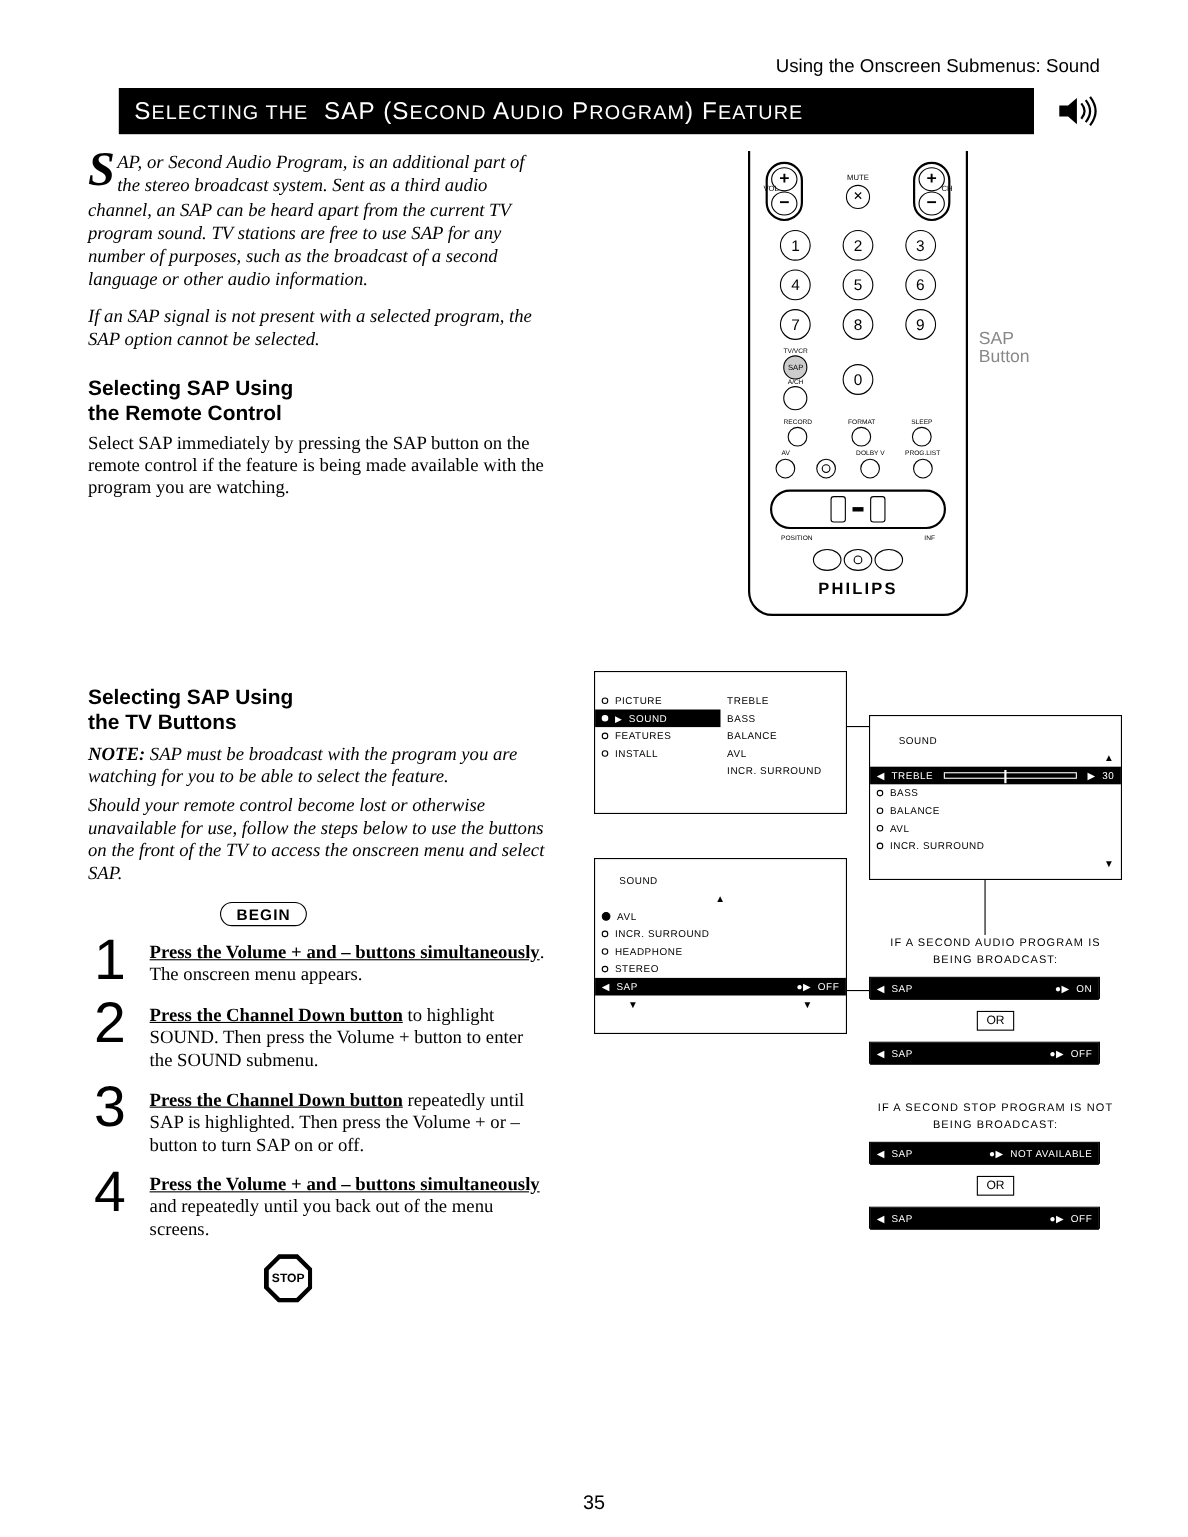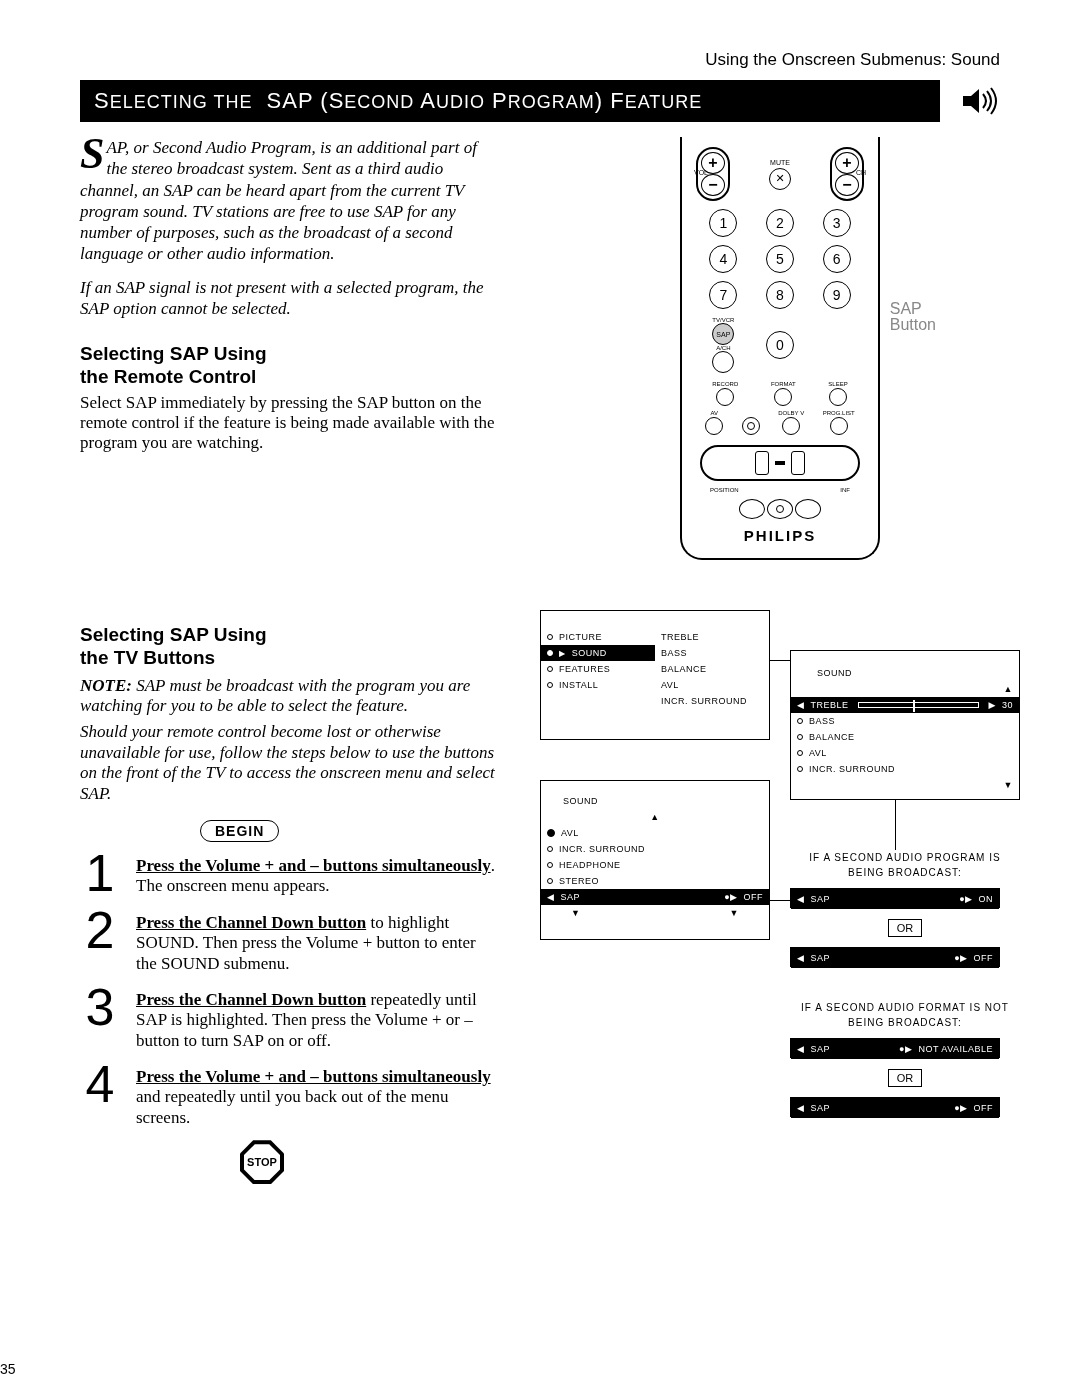--- a/index.html
+++ b/index.html
@@ -24,20 +24,21 @@
     margin-bottom: 15px;
   }
   .title-bar {
     flex: 1;
     background: #000;
     color: #fff;
     font-size: 22px;
     letter-spacing: 1px;
     padding: 8px 14px;
     font-family: Arial, sans-serif;
+    margin-left: 28px;
   }
   .sound-icon {
     width: 40px; height: 40px;
     display: flex; align-items: center; justify-content: center;
     font-size: 26px;
   }
   .top-section {
     display: flex;
     gap: 60px;
   }
@@ -150,21 +151,21 @@
   .bullet{width:6px;height:6px;border:1px solid currentColor;border-radius:50%;display:inline-block;}
   .bullet.fill{background:currentColor;}
   .col2{display:grid;grid-template-columns:1fr 1fr;}
   .slider-bar{flex:1;height:6px;border:1px solid #fff;position:relative;margin:0 4px;}
   .slider-tick{position:absolute;top:-3px;width:2px;height:12px;background:#fff;}
   .or-box{border:1px solid #000;padding:2px 8px;font-size:11px;display:inline-block;}
   .msg{font-size:10px;letter-spacing:1px;text-align:center;line-height:1.5;}
   .line-connector{position:absolute;border-top:1px solid #000;}
   .line-connector-v{position:absolute;border-left:1px solid #000;}
 
-  .page-num{position:absolute;bottom:20px;left:0;right:0;text-align:left;font-size:14px;}
+  .page-num{position:absolute;bottom:20px;left:0;right:0;text-align:center;font-size:18px;}
 </style>
 </head>
 <body>
 
 <div class="breadcrumb">Using the Onscreen Submenus: Sound</div>
 
 <div class="title-row">
   <div class="title-bar">
     <span style="font-variant:small-caps">S<span style="font-size:18px">ELECTING THE</span> &nbsp;SAP (S<span style="font-size:18px">ECOND</span> A<span style="font-size:18px">UDIO</span> P<span style="font-size:18px">ROGRAM</span>) F<span style="font-size:18px">EATURE</span></span>
   </div>
@@ -449,21 +450,21 @@
         <div class="osd-row hi" style="height:20px;">
             <span>◀</span>
             <span>SAP</span>
             <span style="margin-left:auto">●▶</span>
             <span>OFF</span>
           </div>
       </div>
     </div>
 
     <div style="position:absolute;left:250px;top:400px;width:230px;">
-      <div class="msg" style="white-space:pre-line">IF A SECOND AUDIO FORMAT IS NOT BEING BROADCAST:</div>
+      <div class="msg" style="white-space:pre-line">IF A SECOND STOP PROGRAM IS NOT BEING BROADCAST:</div>
       <div class="osd" style="position:relative;left:0;margin-top:8px;width:210px;height:20px;">
         <div class="osd-row hi" style="height:20px;">
             <span>◀</span>
             <span>SAP</span>
             <span style="margin-left:auto">●▶</span>
             <span>NOT AVAILABLE</span>
           </div>
       </div>
       <div style="text-align:center;margin:10px 0;"><span class="or-box">OR</span></div>
       <div class="osd" style="position:relative;left:0;width:210px;height:20px;">

